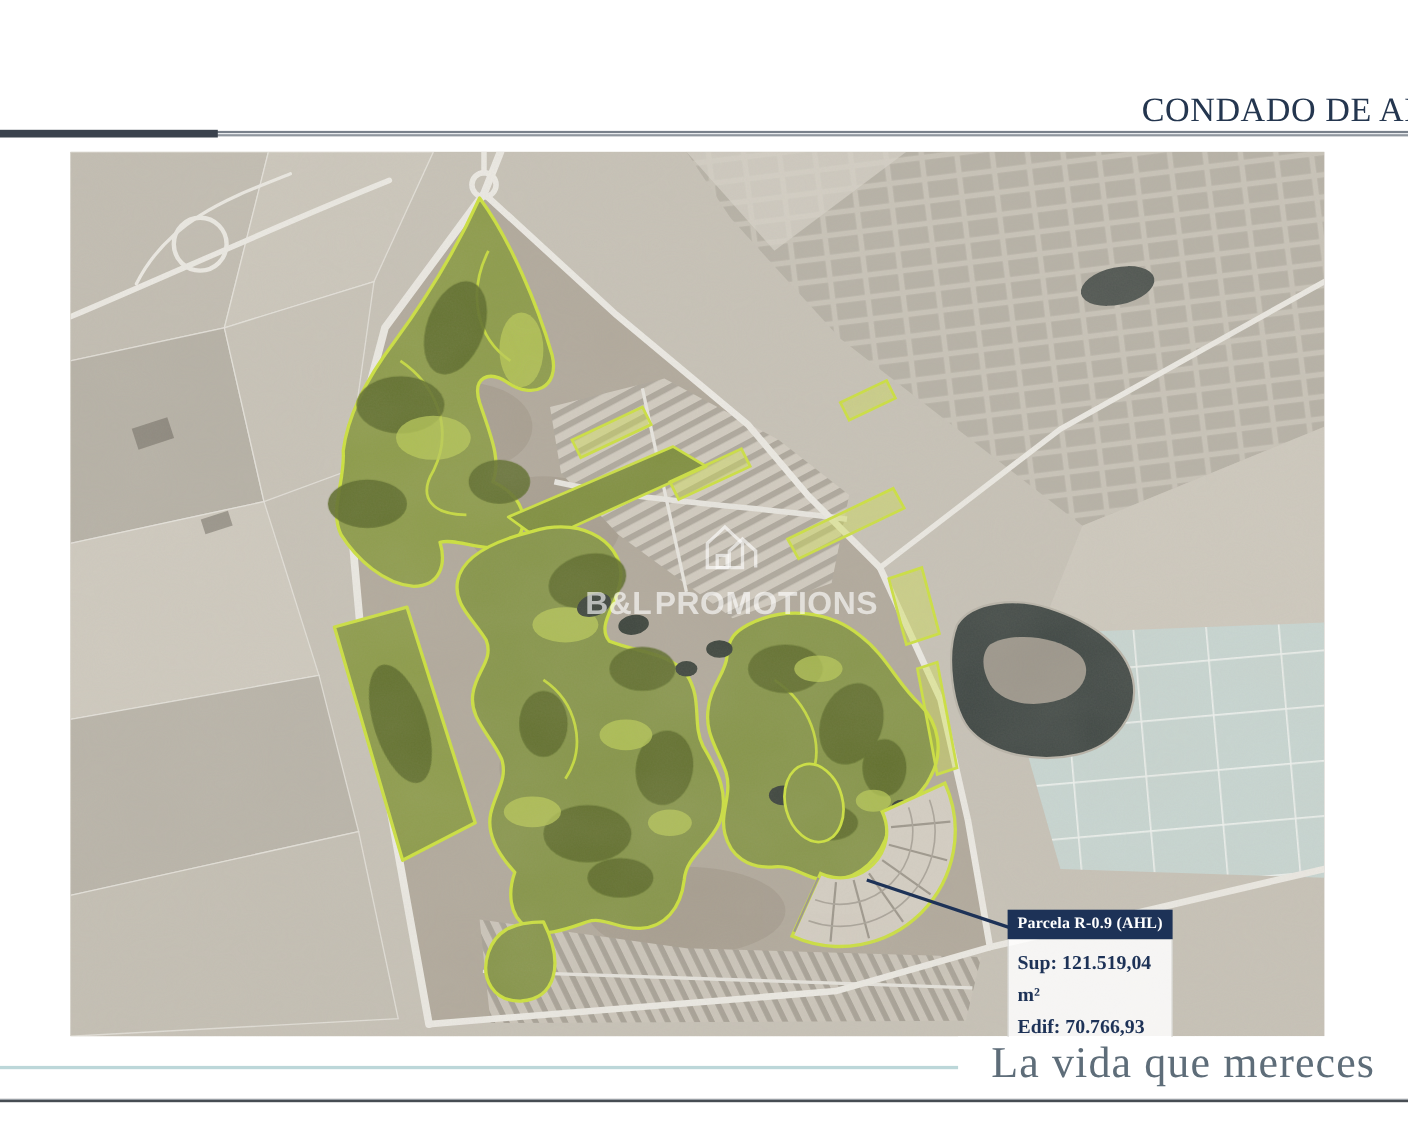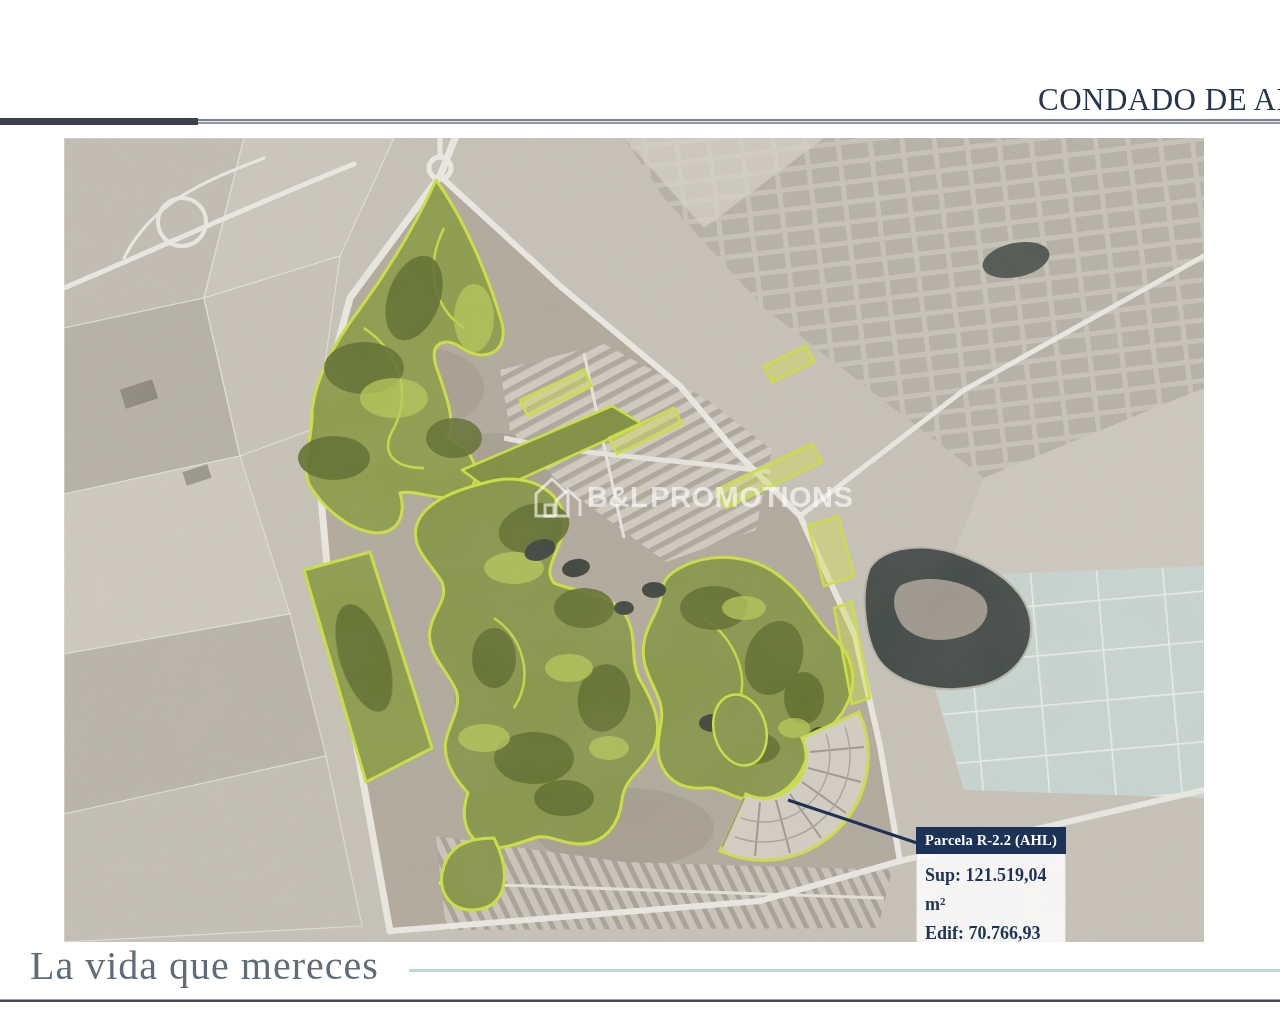--- a/index.html
+++ b/index.html
@@ -10,34 +10,34 @@
   .brand{position:absolute;top:82px;left:1038px;margin:0;font-family:"Liberation Serif",serif;
          font-size:31px;font-weight:400;color:#24364f;white-space:nowrap;letter-spacing:.5px;}
   .top-rule{position:absolute;top:119px;left:0;width:1280px;height:5px;
             background:linear-gradient(to bottom,#79818b 0%,#79818b 32%,#e8ebee 45%,#e8ebee 55%,#8f969e 68%,#8f969e 100%);}
   .top-rule-dark{position:absolute;top:-1px;left:0;width:198px;height:7px;background:#3a424d;}
 
   
   .map{position:absolute;left:64px;top:138px;width:1140px;height:804px;overflow:hidden;background:#c8c3b8;}
   .map svg.art{position:absolute;left:0;top:0;}
 
-  .watermark{position:absolute;left:468px;top:336px;display:flex;align-items:center;gap:3px;
+  .watermark{position:absolute;left:468px;top:336px;display:flex;align-items:center;gap:13px;
              color:rgba(255,255,255,.62);font-family:"Liberation Sans",sans-serif;font-weight:bold;
-             font-size:29px;letter-spacing:.5px;word-spacing:-6px;white-space:nowrap;}
+             font-size:29px;letter-spacing:.5px;word-spacing:-6px;white-space:nowrap;flex-direction:column;}
   .wm-logo{flex:0 0 auto;}
 
   .callout{position:absolute;left:852px;top:689px;width:150px;font-family:"Liberation Serif",serif;}
   .callout-header{background:#1d3257;color:#ffffff;font-weight:bold;font-size:14.5px;
                   padding:5px 4px;text-align:center;letter-spacing:.2px;}
   .callout-body{background:rgba(255,255,255,.84);color:#1d3257;font-weight:bold;font-size:18px;
                 padding:7px 8px 9px;line-height:1.6;border:1px solid rgba(190,190,185,.6);border-top:none;}
 
   
   .teal-line{position:absolute;top:969px;left:0;width:1280px;height:3px;background:#bcd7d9;}
-  .tagline-row{position:absolute;top:942px;left:0;width:1280px;text-align:left;}
+  .tagline-row{position:absolute;top:942px;left:0;width:1280px;text-align:right;}
   .tagline{display:inline-block;background:#ffffff;padding:0 30px;font-family:"Liberation Serif",serif;
            font-size:40px;color:#5e6d79;letter-spacing:1px;}
   .bottom-rule{position:absolute;top:999px;left:0;width:1280px;height:3px;background:#474d53;
                border-top:1px solid #9aa0a6;}
 </style>
 </head>
 <body>
 
 <div class="page">
 
@@ -219,21 +219,21 @@
         <g stroke="rgba(255,255,255,.62)" stroke-width="3" fill="none">
           <path d="M 4,42 V 20 L 20,5 L 36,20 V 42 Z"></path>
           <path d="M 24,42 V 27 L 36,16 L 48,27 V 42"></path>
           <rect x="13" y="31" width="9" height="11"></rect>
         </g>
       </svg>
       <span>B&amp;L PROMOTIONS</span>
     </div>
 
     <div class="callout">
-      <div class="callout-header">Parcela R-2.2 (AHL)</div>
+      <div class="callout-header">Parcela R-0.9 (AHL)</div>
       <div class="callout-body">
         <div>Sup: 121.519,04 m²</div>
         <div>Edif: 70.766,93 m²/m²</div>
       </div>
     </div>
   </div>
 
   <div class="teal-line"></div>
   <div class="tagline-row">
     <span class="tagline">La vida que mereces</span>

